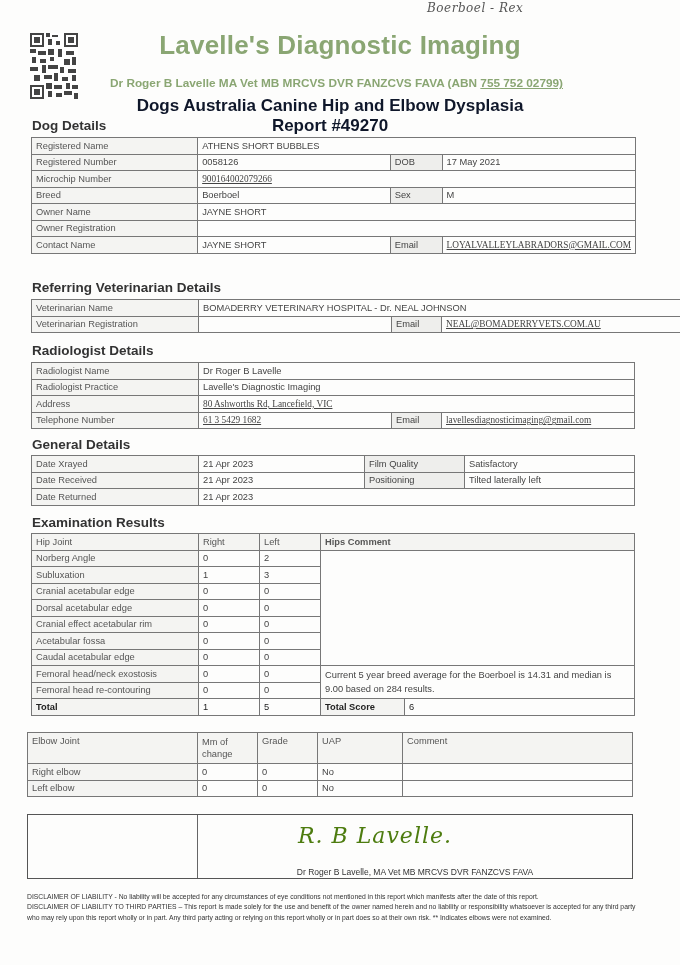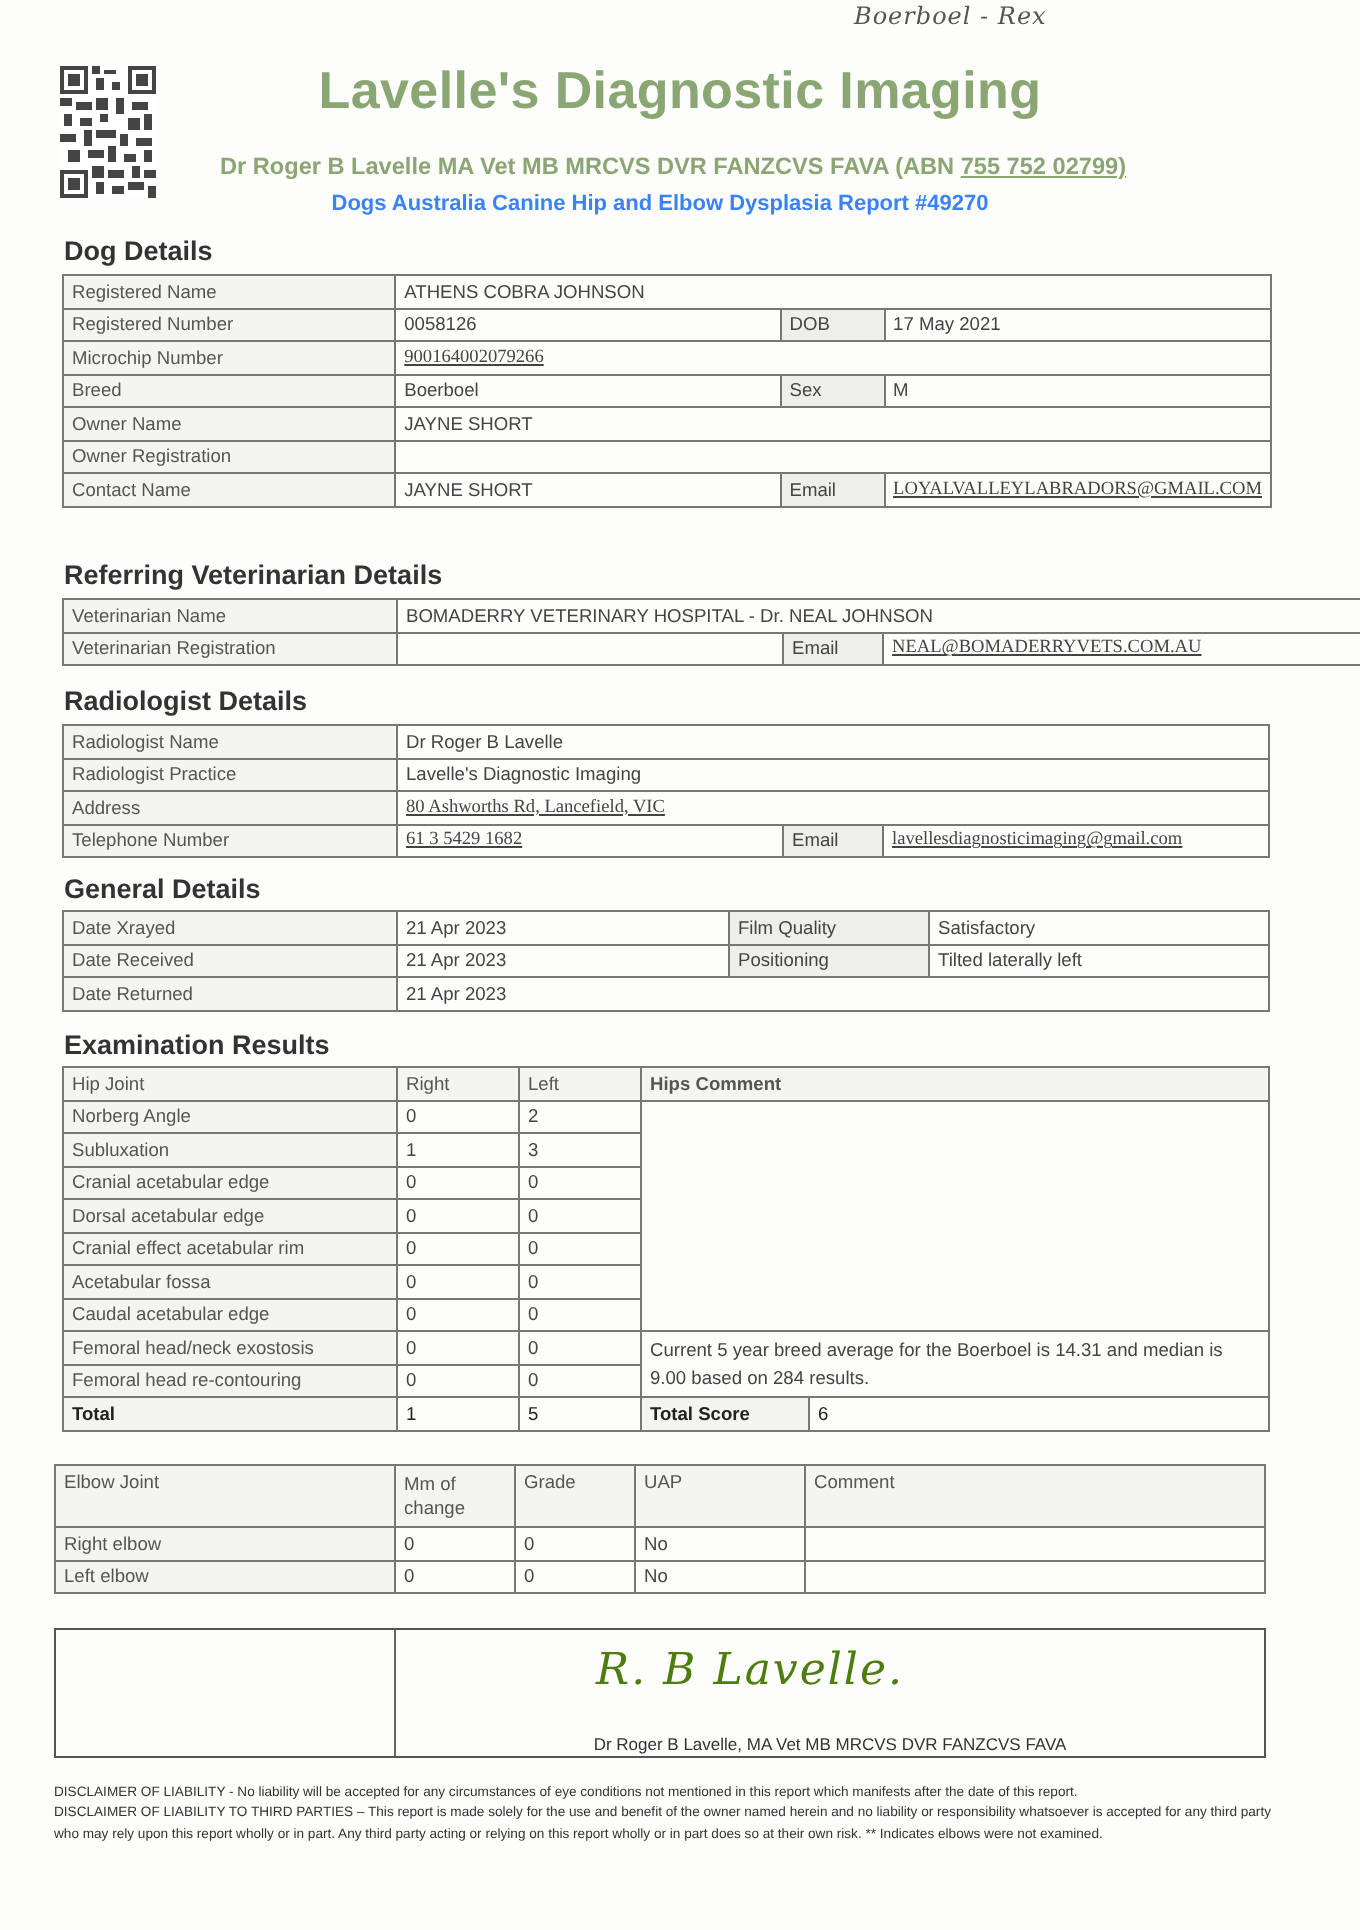--- a/index.html
+++ b/index.html
@@ -3,21 +3,21 @@
 <meta charset="utf-8">
 <style>
   * { box-sizing: border-box; margin: 0; padding: 0; }
   html, body { width: 680px; height: 965px; background: #fdfdfc; overflow: hidden; }
   body { font-family: "Liberation Sans", sans-serif; color: #2b2b2b; position: relative; }
   .handnote { position: absolute; left: 427px; top: 1px; font-family: "DejaVu Serif", serif; font-style: italic; font-size: 12px; color: #555; letter-spacing: 0.5px; }
   .qr { position: absolute; left: 30px; top: 33px; width: 48px; height: 66px; }
   .brand-title { position: absolute; left: 140px; top: 30px; width: 400px; text-align: center; font-size: 26px; font-weight: bold; color: #8aa673; letter-spacing: 0.2px; }
   .brand-sub { position: absolute; left: 110px; top: 76px; font-size: 11.8px; font-weight: bold; color: #8aa673; white-space: nowrap; }
   .brand-sub .abn { text-decoration: underline; }
-  .report-title { position: absolute; left: 110px; top: 96px; width: 440px; text-align: center; font-size: 11px; font-weight: bold; color: #3b82f6; }
+  .report-title { position: absolute; left: 110px; top: 96px; width: 440px; text-align: center; font-size: 17px; font-weight: bold; color: #0f172a; }
   .section-title { position: absolute; left: 32px; font-size: 13.5px; font-weight: bold; color: #333; }
   table.grid { position: absolute; border-collapse: collapse; font-size: 9.3px; color: #444; }
   table.grid td { border: 1px solid #777; height: 16.5px; padding: 0 4px; vertical-align: middle; white-space: nowrap; }
   table.grid td.lbl { background: #f4f4f2; color: #555; }
   table.grid td.shade { background: #eeeeec; }
   table.grid td.ul { text-decoration: underline; font-family: Liberation Serif, serif; }
   table.grid tr.bold td { font-weight: bold; color: #222; }
   table.grid { border: 1.5px solid #555; }
   .sig-box { position: absolute; left: 27px; top: 814px; width: 606px; height: 65px; border: 1.5px solid #555; display: flex; }
   .sig-left { width: 170px; border-right: 1px solid #666; }
@@ -86,21 +86,21 @@
 <table class="grid" style="left:31px; top:137px; width:605px">
   <colgroup>
       <col style="width:167px">
       <col style="width:194px">
       <col style="width:52px">
       <col>
     </colgroup>
   <tbody>
       <tr>
         <td class="lbl">Registered Name</td>
-        <td colspan="3">ATHENS COBRA JOHNSON</td>
+        <td colspan="3">ATHENS SHORT BUBBLES</td>
       </tr>
   <tr>
         <td class="lbl">Registered Number</td>
         <td>0058126</td>
         <td class="shade">DOB</td>
         <td>17 May 2021</td>
       </tr>
   <tr>
         <td class="lbl">Microchip Number</td>
         <td colspan="3" class="ul">900164002079266</td>

